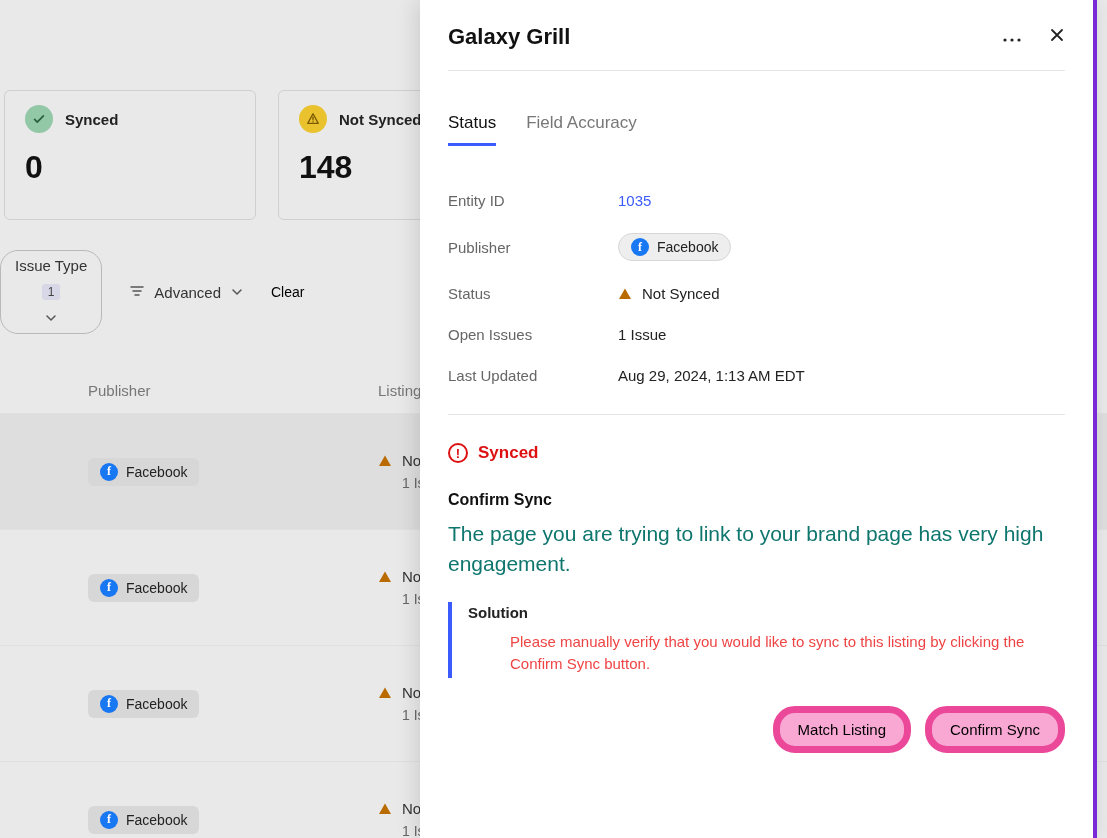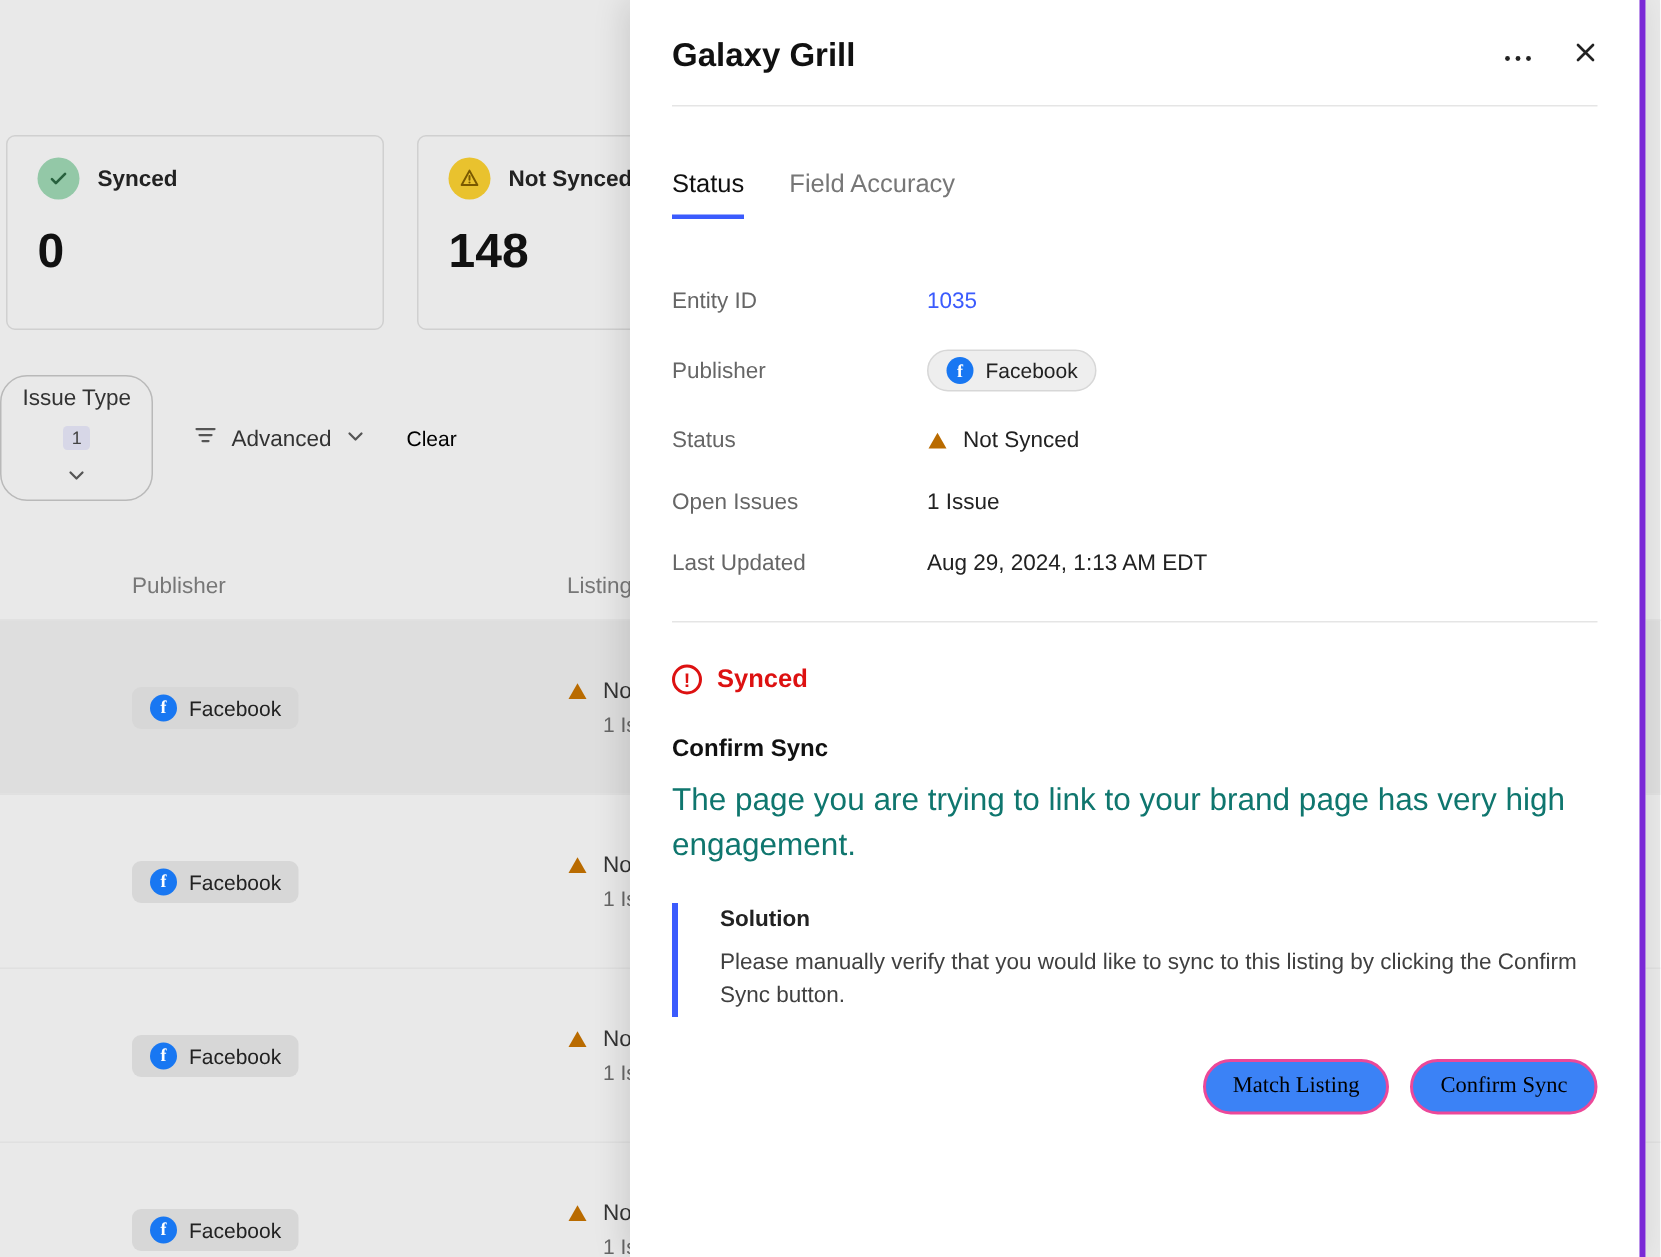--- a/index.html
+++ b/index.html
@@ -113,27 +113,27 @@
 
     .issues-head { display:flex; align-items:center; gap:10px; margin-top:28px; color:#d11; font-weight:600; font-size:17px; }
     .issues-icon { width:20px; height:20px; border:2px solid #d11; border-radius:50%; display:flex; align-items:center; justify-content:center; font-size:13px; font-weight:700; }
 
     .issue-block { margin-top:28px; }
     .issue-title { font-size:16px; font-weight:700; color:#111; }
     .issue-desc { font-size:21px; color:#0f766e; margin-top:10px; line-height:1.45; }
 
     .solution {
       margin-top:22px; border-left:4px solid #3b5bfd; background:#fff;
-      padding: 2px 4px 2px 28px;
+      padding: 2px 4px 2px 16px;
     }
     .solution-title { font-weight:600; font-size:15px; color:#222; }
-    .solution-body { font-size:15px; color:#404040; margin-top:10px; line-height:1.5; }
+    .solution-body { font-size:15px; color:#ef4444; margin-top:10px; line-height:1.5;margin-left:42px; }
 
     .btns { display:flex; justify-content:flex-end; gap:14px; margin-top:28px; }
-    .btn { border:2px solid #ec4899; background:#3b82f6; border-radius:22px; padding:8px 18px; font-size:15px; cursor:pointer;font-family:Liberation Serif, serif; }
+    .btn { border:7px solid #ec4899; background:#f9a8d4; border-radius:22px; padding:8px 18px; font-size:15px; cursor:pointer; }
 
   </style>
 </head>
 <body>
 
 <div class="bg-layer">
 
   <div class="cards">
     <div class="card card-synced">
       <div class="card-header">

